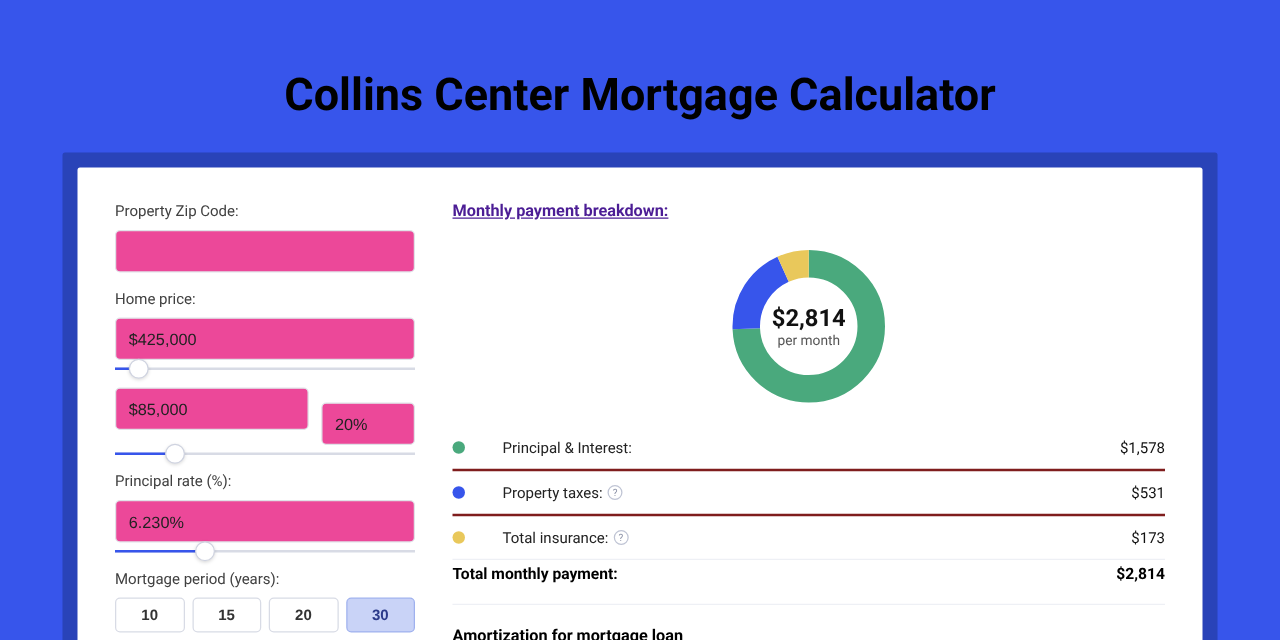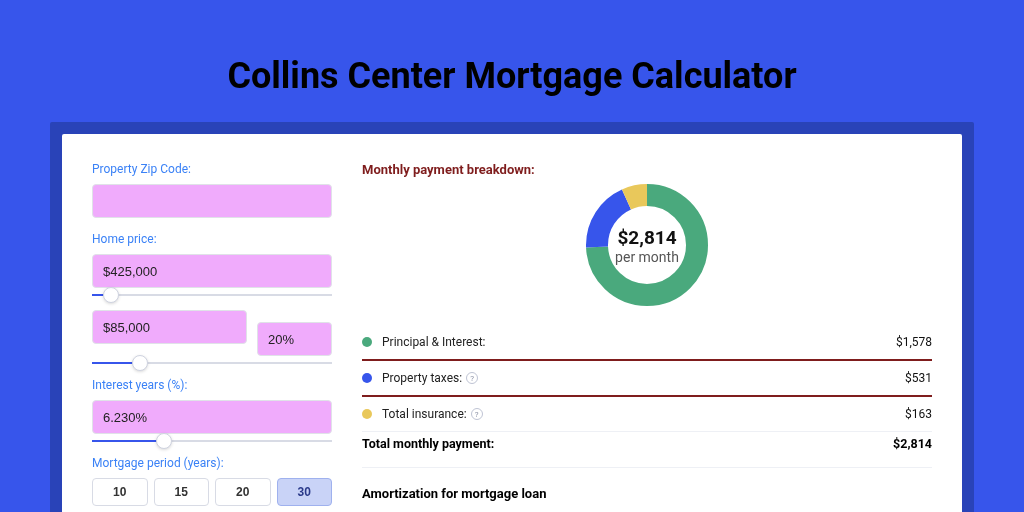--- a/index.html
+++ b/index.html
@@ -37,32 +37,32 @@
     flex: 0 0 240px;
     font-size: 12px;
     color: #222;
   }
   .right {
     flex: 1;
     font-size: 12px;
   }
   .field-label {
     font-size: 12px;
-    color: #3b82f6;
+    color: #404040;
     margin-bottom: 8px;
   }
   .text-input {
     width: 100%;
     height: 34px;
     border: 1px solid #e0e2e8;
     border-radius: 4px;
     padding: 16px 10px;
     font-size: 13px;
     color: #222;
-    background: #f0abfc;
+    background: #ec4899;
   }
   .field-block { margin-bottom: 14px; }
   .slider-track {
     position: relative;
     height: 2px;
     background: #d8dbe5;
     margin-top: 6px;
   }
   .slider-fill {
     position: absolute;
@@ -95,48 +95,51 @@
     font-weight: 600;
   }
   .period-btn.active {
     background: #c9d3f7;
     border-color: #9fb1ee;
     color: #2b3a8a;
   }
   .section-title {
     font-size: 13px;
     font-weight: 700;
-    color: #7f1d1d;
+    color: #4c1d95;
+    margin-bottom: 16px;
+    text-decoration: underline;
   }
   .donut-wrap {
     display: flex;
     justify-content: center;
     padding: 6px 0 18px 0;
   }
   .donut {
     position: relative;
     width: 124px; height: 124px;
   }
   .donut svg { transform: rotate(-90deg); }
   .donut-center {
     position: absolute;
     inset: 0;
     display: flex;
     flex-direction: column;
     align-items: center;
     justify-content: center;
   }
   .donut-amount { font-size: 19px; font-weight: 700; color: #111; }
-  .donut-sub { font-size: 14px; color: #555; }
+  .donut-sub { font-size: 11px; color: #555; }
   .legend-row {
     display: flex;
     align-items: center;
     padding: 10px 0;
     font-size: 12px;
     color: #222;
+    gap: 20px;
   }
   .legend-row + .legend-row { border-top: 2px solid #7f1d1d; }
   .dot {
     width: 10px; height: 10px; border-radius: 50%;
     margin-right: 10px;
     flex-shrink: 0;
   }
   .dot.green { background: #4aa97d; }
   .dot.blue  { background: #3755eb; }
   .dot.yellow{ background: #e9c85b; }
@@ -194,21 +197,21 @@
             <input class="text-input" value="$85,000" style="">
             <input class="text-input" value="20%" style="">
           </div>
           <div class="slider-track">
             <div class="slider-fill" style="width:20%"></div>
             <div class="slider-thumb" style="left:20%"></div>
           </div>
         </div>
 
         <div class="field-block">
-          <div class="field-label">Interest years (%):</div>
+          <div class="field-label">Principal rate (%):</div>
           <input class="text-input" value="6.230%" style="">
           <div class="slider-track">
             <div class="slider-fill" style="width:30%"></div>
             <div class="slider-thumb" style="left:30%"></div>
           </div>
         </div>
 
         <div class="field-block">
           <div class="field-label">Mortgage period (years):</div>
           <div class="period-row">
@@ -253,21 +256,21 @@
             <span class="info-icon">?</span>
           </span>
           <span class="legend-val">$531</span>
         </div>
         <div class="legend-row">
           <span class="dot yellow"></span>
           <span class="legend-label">
             <span>Total insurance:</span>
             <span class="info-icon">?</span>
           </span>
-          <span class="legend-val">$163</span>
+          <span class="legend-val">$173</span>
         </div>
 
         <div class="total-row">
           <span style="flex:1">Total monthly payment:</span>
           <span>$2,814</span>
         </div>
 
         <div class="amort-block">
           <div class="amort-title">Amortization for mortgage loan</div>
 

